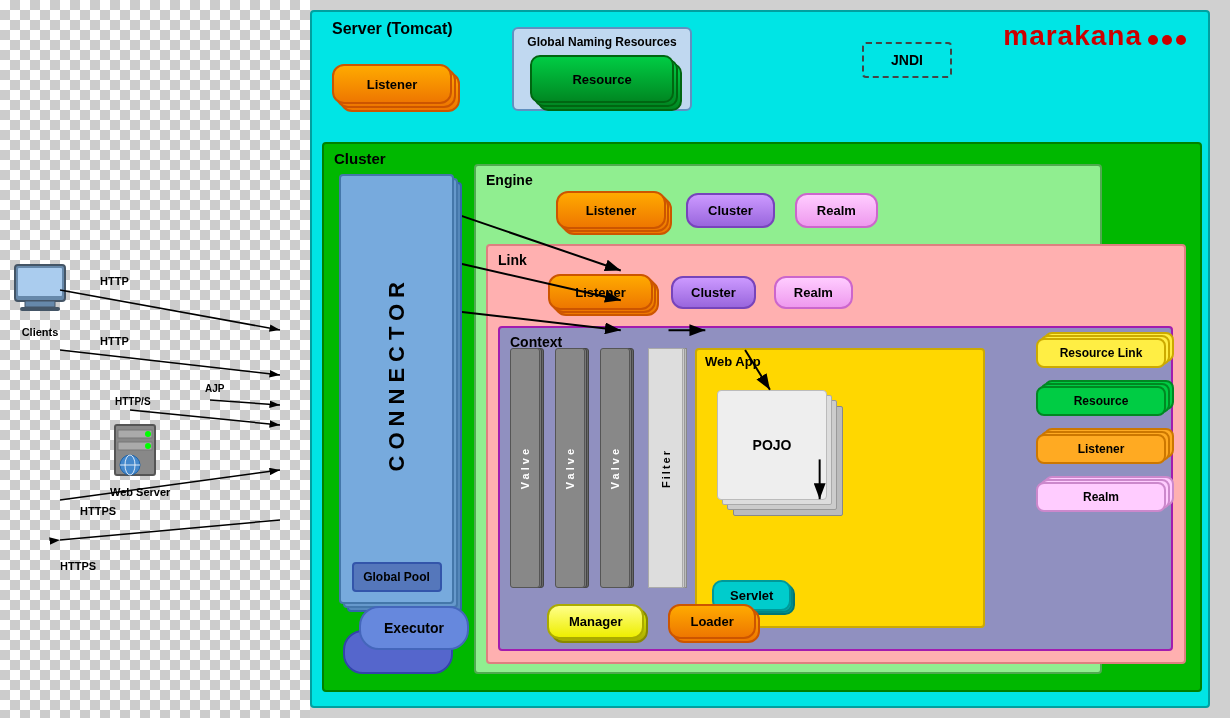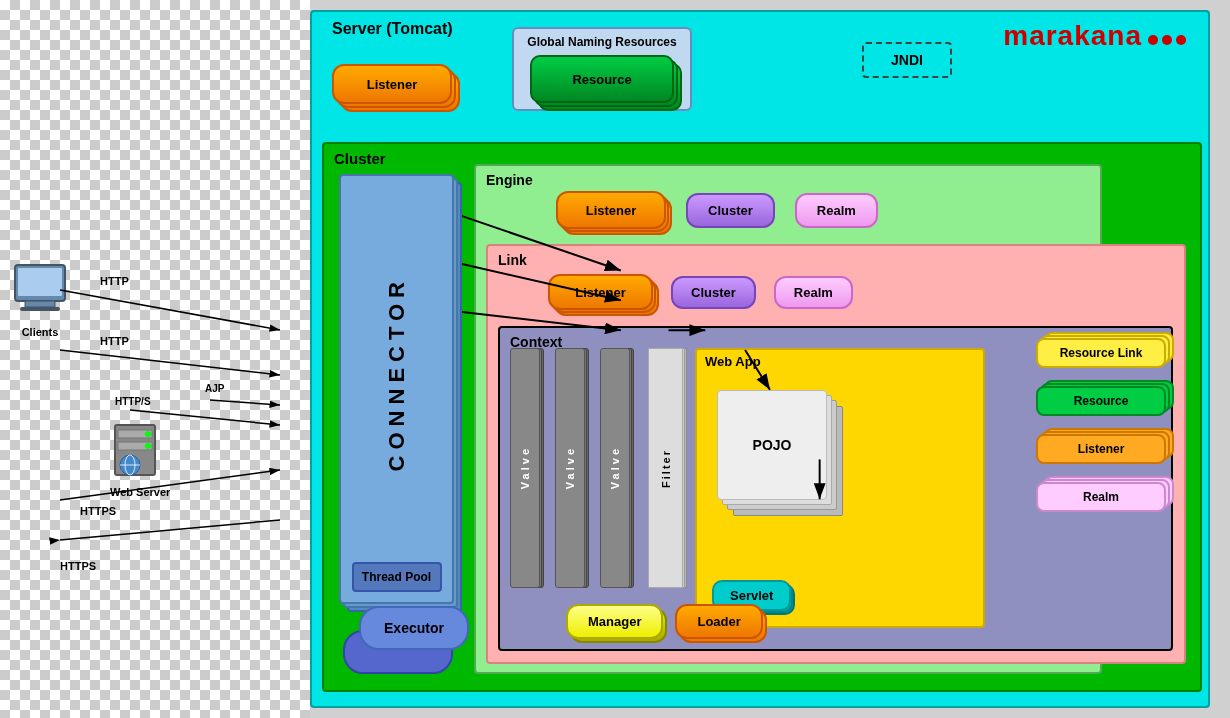--- a/index.html
+++ b/index.html
@@ -189,21 +189,21 @@
     }
 
     
     .context-box {
       position: absolute;
       top: 75px;
       left: 10px;
       width: 680px;
       height: 340px;
       background: #9090c0;
-      border: 2px solid #000000;
+      border: 2px solid #a21caf;
       border-radius: 4px;
     }
     .context-label {
       position: absolute;
       top: 6px;
       left: 10px;
       font-size: 14px;
       font-weight: bold;
       color: #000;
     }
@@ -375,21 +375,21 @@
 
       <div style="position:absolute; top:8px; left:8px; width:115px; height:430px; background:#5588bb; border:2px solid #3366aa; border-radius:4px; z-index:1;"></div>
       <div style="position:absolute; top:4px; left:4px; width:115px; height:430px; background:#6699cc; border:2px solid #4477aa; border-radius:4px; z-index:2;"></div>
 
       <div style="position:relative; width:115px; height:430px; background:#77aadd; border:2px solid #4477aa; border-radius:4px; z-index:3; display:flex; flex-direction:column; align-items:center; padding-top:10px; padding-bottom:10px;">
         <div style="flex:1; display:flex; align-items:center; justify-content:center;">
           <div style="writing-mode:vertical-rl; transform:rotate(180deg); font-size:22px; font-weight:bold; color:#000; letter-spacing:6px;">CONNECTOR</div>
         </div>
 
         <div style="width:90px; background:#5577bb; border:2px solid #3355aa; border-radius:4px; text-align:center; padding:6px 4px; font-size:12px; font-weight:bold; color:#000;">
-          <span>Thread Pool</span>
+          <span>Global Pool</span>
         </div>
       </div>
     </div>
 
     <div style="position:absolute; bottom:20px; left:15px;">
       <div style="position:absolute; top:4px; left:4px; right:-4px; bottom:-4px; background:#5566cc; border:2px solid #3344aa; border-radius:20px; z-index:1;"></div>
       <div class="executor-box" style="position:relative; z-index:2;">
         <span>Executor</span>
       </div>
     </div>
@@ -532,21 +532,21 @@
 
             <div class="stacked-item">
               <div class="card-back2 realm-card" style="position:absolute; top:-6px; left:8px; right:-8px; bottom:6px; border-radius:8px;"></div>
               <div class="card-back1 realm-card" style="position:absolute; top:-3px; left:4px; right:-4px; bottom:3px; border-radius:8px;"></div>
               <div class="card realm-card" style="position:relative; z-index:3;">
                 <span>Realm</span>
               </div>
             </div>
           </div>
 
-          <div style="position:absolute; bottom:10px; left:66px; display:flex; gap:12px;">
+          <div style="position:absolute; bottom:10px; left:47px; display:flex; gap:24px;">
 
             <div style="position:relative;">
               <div style="position:absolute; top:4px; left:4px; right:-4px; bottom:-4px; background:linear-gradient(to bottom,#ddee00,#aaaa00); border:2px solid #888800; border-radius:12px;"></div>
               <div class="btn-yellow" style="position:relative; padding:8px 20px;">
                 <span>Manager</span>
               </div>
             </div>
 
             <div style="position:relative;">
               <div style="position:absolute; top:4px; left:4px; right:-4px; bottom:-4px; background:linear-gradient(to bottom,#ffaa00,#ee7700); border:2px solid #cc5500; border-radius:12px;"></div>

